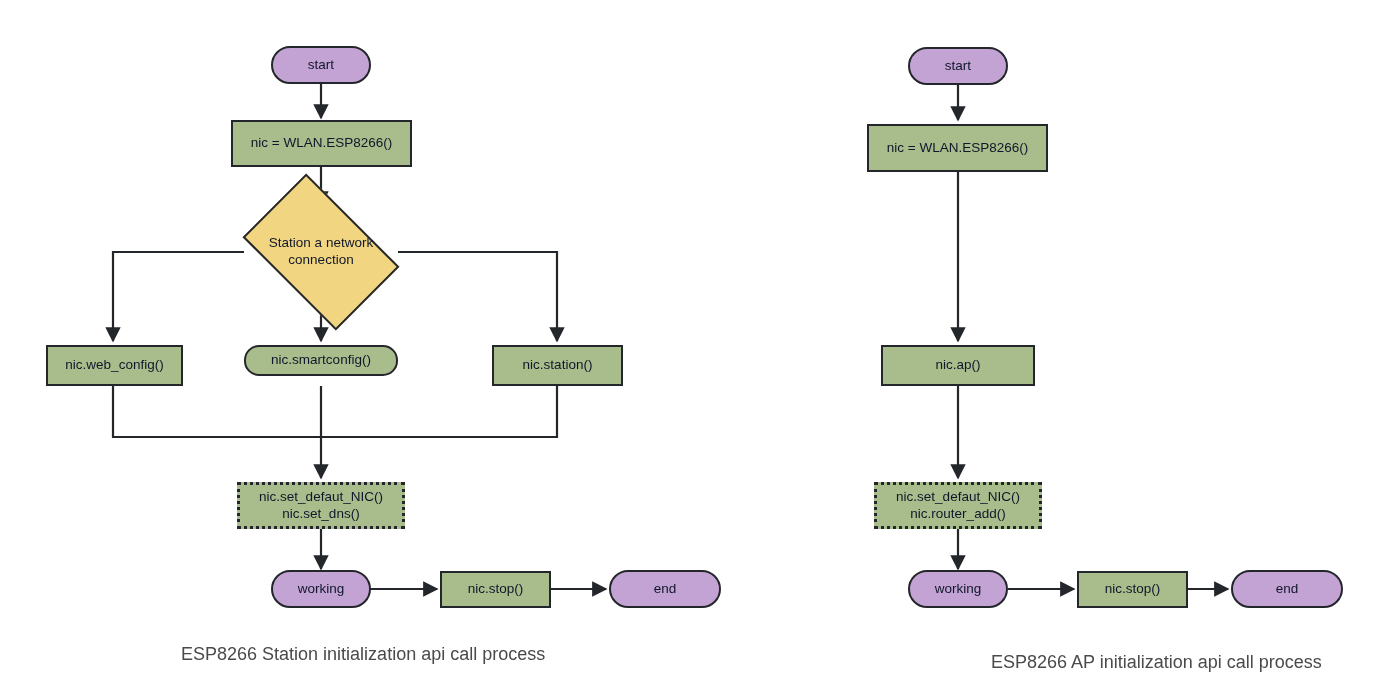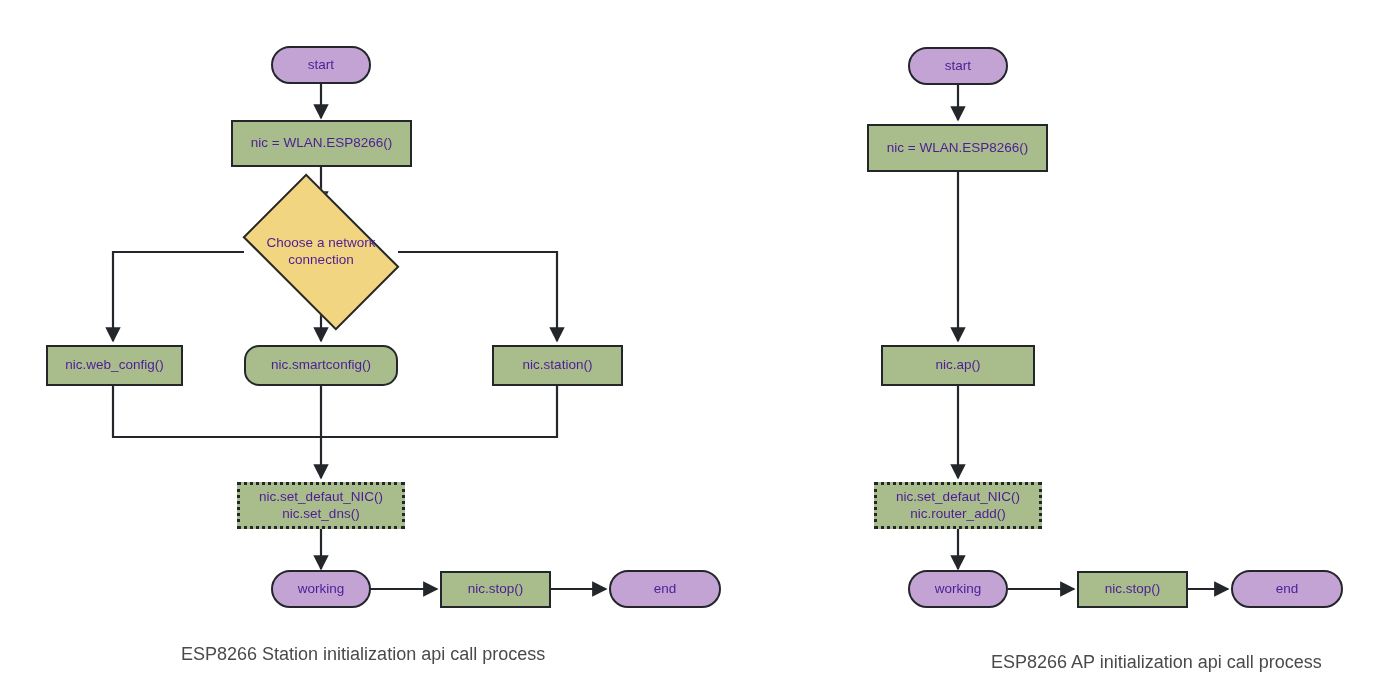--- a/index.html
+++ b/index.html
@@ -43,21 +43,21 @@
 
   .node {
     position: absolute;
     box-sizing: border-box;
     display: flex;
     align-items: center;
     justify-content: center;
     text-align: center;
     line-height: 1.25;
     font-size: 13.5px;
-    color: #4c1d95;
+    color: #0f172a;
     white-space: pre-line;
   }
 
   
   .node.process {
     background: #a9bc8c;
     border: 2px solid #23262b;
   }
 
   
@@ -153,28 +153,28 @@
     <div class="node terminator" style="left:271px; top:46px; width:100px; height:38px;">
       <span>start</span>
     </div>
 
     <div class="node process" style="left:231px; top:120px; width:181px; height:47px;">
       <span>nic = WLAN.ESP8266()</span>
     </div>
 
     <div class="node decision" style="left:255px; top:207px; width:132px; height:90px;">
       <span class="diamond-shape"></span>
-      <span class="diamond-label">Choose a network connection</span>
+      <span class="diamond-label">Station a network connection</span>
     </div>
 
     <div class="node process" style="left:46px; top:345px; width:137px; height:41px;">
       <span>nic.web_config()</span>
     </div>
 
-    <div class="node process" style="left:244px; top:345px; width:154px; height:41px;border-radius:15px;">
+    <div class="node process" style="left:244px; top:345px; width:154px; height:31px;border-radius:15px;">
       <span>nic.smartconfig()</span>
     </div>
 
     <div class="node process" style="left:492px; top:345px; width:131px; height:41px;">
       <span>nic.station()</span>
     </div>
 
     <div class="node process-dotted" style="left:237px; top:482px; width:168px; height:47px;">
       <span>nic.set_defaut_NIC()
 nic.set_dns()</span>

